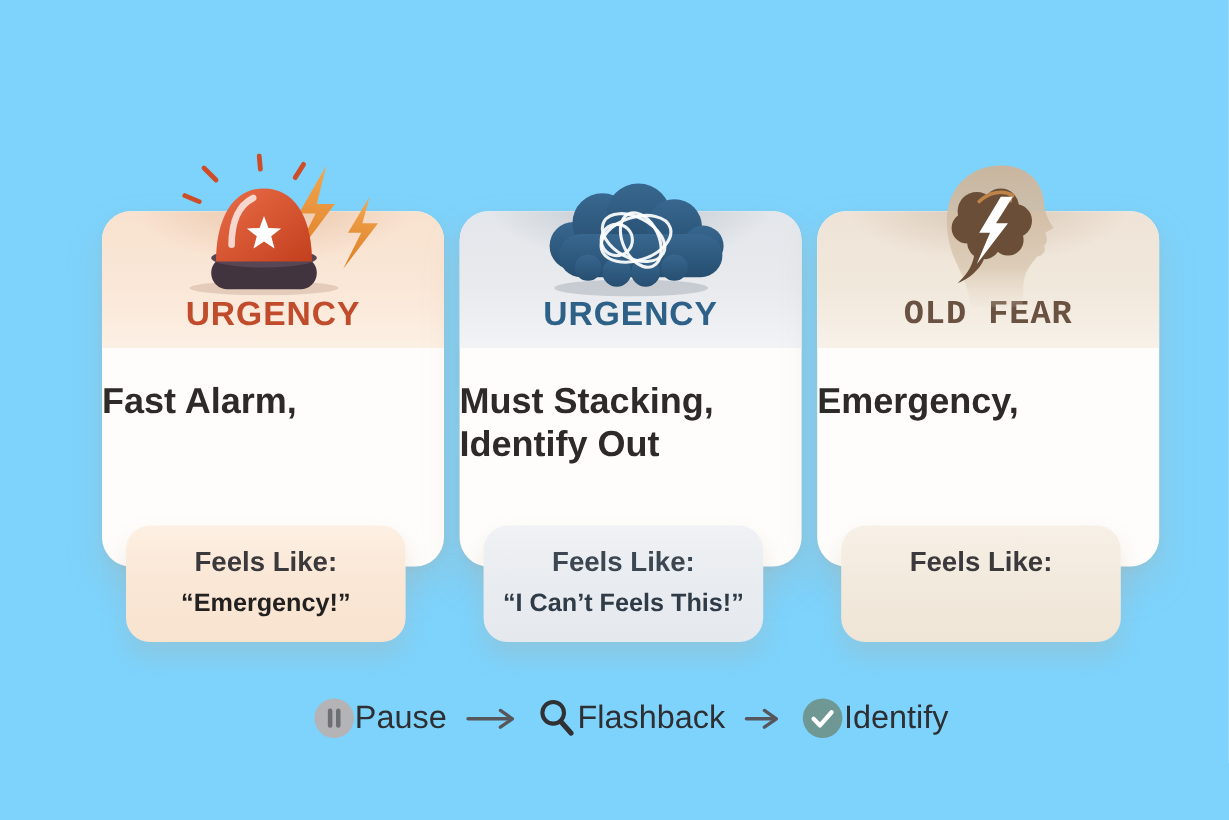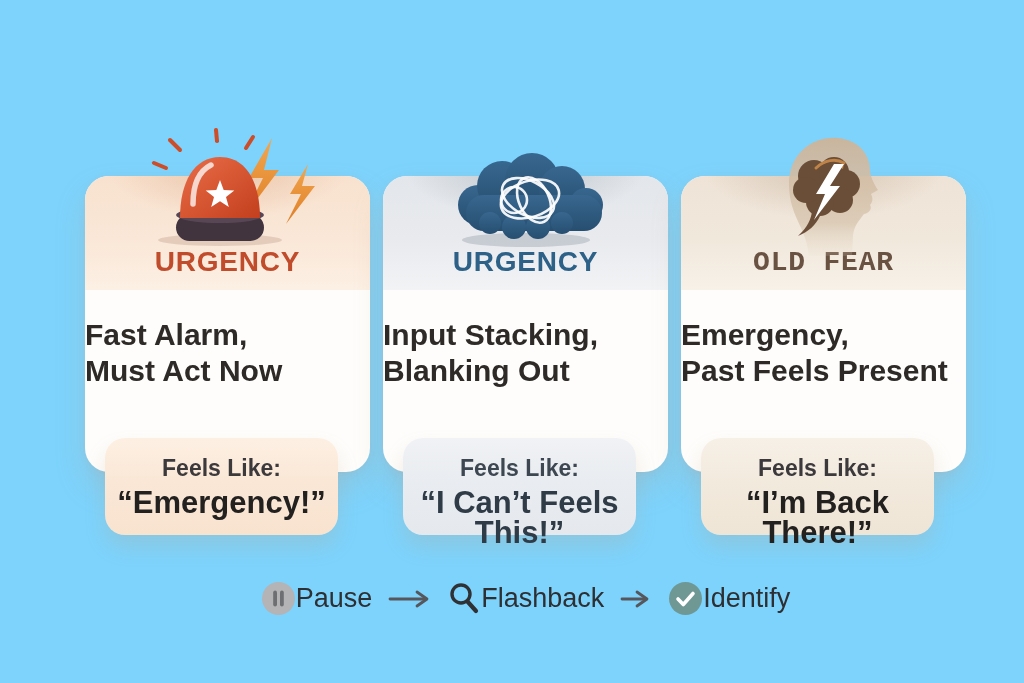--- a/index.html
+++ b/index.html
@@ -49,21 +49,21 @@
     position:absolute;left:20px;right:32px;top:310px;height:97px;
     border-radius:20px;text-align:center;box-sizing:border-box;padding-top:17px;
     z-index:2;
     box-shadow:0 12px 20px rgba(190,160,130,.22);
   }
   .f0{background:linear-gradient(180deg,#fdf0e3 0%,#fae7d6 45%,#f8e3cf 100%);}
   .f1{background:linear-gradient(180deg,#f0f2f5 0%,#e9ecf0 45%,#e5e9ee 100%);}
   .f2{background:linear-gradient(180deg,#f7f0e7 0%,#f2eadd 45%,#efe5d6 100%);}
   .feels-label{font-size:23px;font-weight:600;color:#3b393c;line-height:26px;}
   .f1 .feels-label{color:#3d4752;}
-  .feels-quote{margin-top:7px;font-size:31px;font-weight:bold;color:#232120;line-height:30px;}
+  .feels-quote{margin-top:7px;font-size:21px;font-weight:bold;color:#232120;line-height:30px;}
   .f1 .feels-quote{color:#2f3c48;}
   .icon{position:absolute;z-index:3;left:50%;}
   .icon-siren{top:0;margin-left:-108px;}
   .icon-cloud{top:11px;margin-left:-100px;}
   .icon-head{top:-2px;margin-left:-70px;}
   .footer{
     position:absolute;top:581px;left:0;right:0;
     display:flex;justify-content:center;align-items:center;gap:11px;
     font-size:27px;color:#2e2f33;font-weight:500;
   }
@@ -104,21 +104,20 @@
         <path d="M73 76 C73 56 79 43 91 37" stroke="#ffffff" stroke-opacity=".75" stroke-width="5.5" stroke-linecap="round" fill="none"></path>
         <path d="M100 52 L103.7 61.9 L114.3 62.4 L106 68.9 L108.8 79.1 L100 73.3
                  L91.2 79.1 L94 68.9 L85.7 62.4 L96.3 61.9 Z" fill="#ffffff"></path>
       </svg>
       <div class="card c0">
         <div class="card-header">
           <h2 class="card-title">URGENCY</h2>
         </div>
         <div class="card-body">
           <span>Fast Alarm,</span><br>
-          <span>Must Act Now</span>
         </div>
       </div>
       <div class="feels f0">
         <div class="feels-label">Feels Like:</div>
         <div class="feels-quote">“Emergency!”</div>
       </div>
     </div>
 
     <div class="cardwrap">
       <svg class="icon icon-cloud" width="200" height="108" viewBox="0 0 200 108">
@@ -146,22 +145,22 @@
           <ellipse cx="102" cy="59" rx="28" ry="17" transform="rotate(28 102 59)"></ellipse>
           <ellipse cx="108" cy="61" rx="24" ry="15" transform="rotate(65 108 61)"></ellipse>
           <circle cx="88" cy="61" r="13"></circle>
         </g>
       </svg>
       <div class="card c1">
         <div class="card-header">
           <h2 class="card-title">URGENCY</h2>
         </div>
         <div class="card-body">
-          <span>Input Stacking,</span><br>
-          <span>Blanking Out</span>
+          <span>Must Stacking,</span><br>
+          <span>Identify Out</span>
         </div>
       </div>
       <div class="feels f1">
         <div class="feels-label">Feels Like:</div>
         <div class="feels-quote">“I Can’t Feels This!”</div>
       </div>
     </div>
 
     <div class="cardwrap">
       <svg class="icon icon-head" width="140" height="130" viewBox="0 0 140 130">
@@ -187,26 +186,24 @@
         <path d="M62 42 C70 34 82 32 90 37" stroke="#c08448" stroke-width="3" fill="none" stroke-linecap="round"></path>
         <path d="M90 37 L84 40 L89 43 Z" fill="#c08448"></path>
         <path d="M80 38 L62 68 L71 68 L60 94 L86 60 L76 60 L90 38 Z" fill="#ffffff"></path>
       </svg>
       <div class="card c2">
         <div class="card-header">
           <h2 class="card-title">OLD FEAR</h2>
         </div>
         <div class="card-body">
           <span>Emergency,</span><br>
-          <span>Past Feels Present</span>
         </div>
       </div>
       <div class="feels f2">
         <div class="feels-label">Feels Like:</div>
-        <div class="feels-quote">“I’m Back There!”</div>
       </div>
     </div>
 
   </div>
 
   <div class="footer">
 
     <span class="step">
       <svg width="35" height="35" viewBox="0 0 35 35">
         <circle cx="17.5" cy="17.5" r="16.5" fill="#b4b4b6"></circle>

